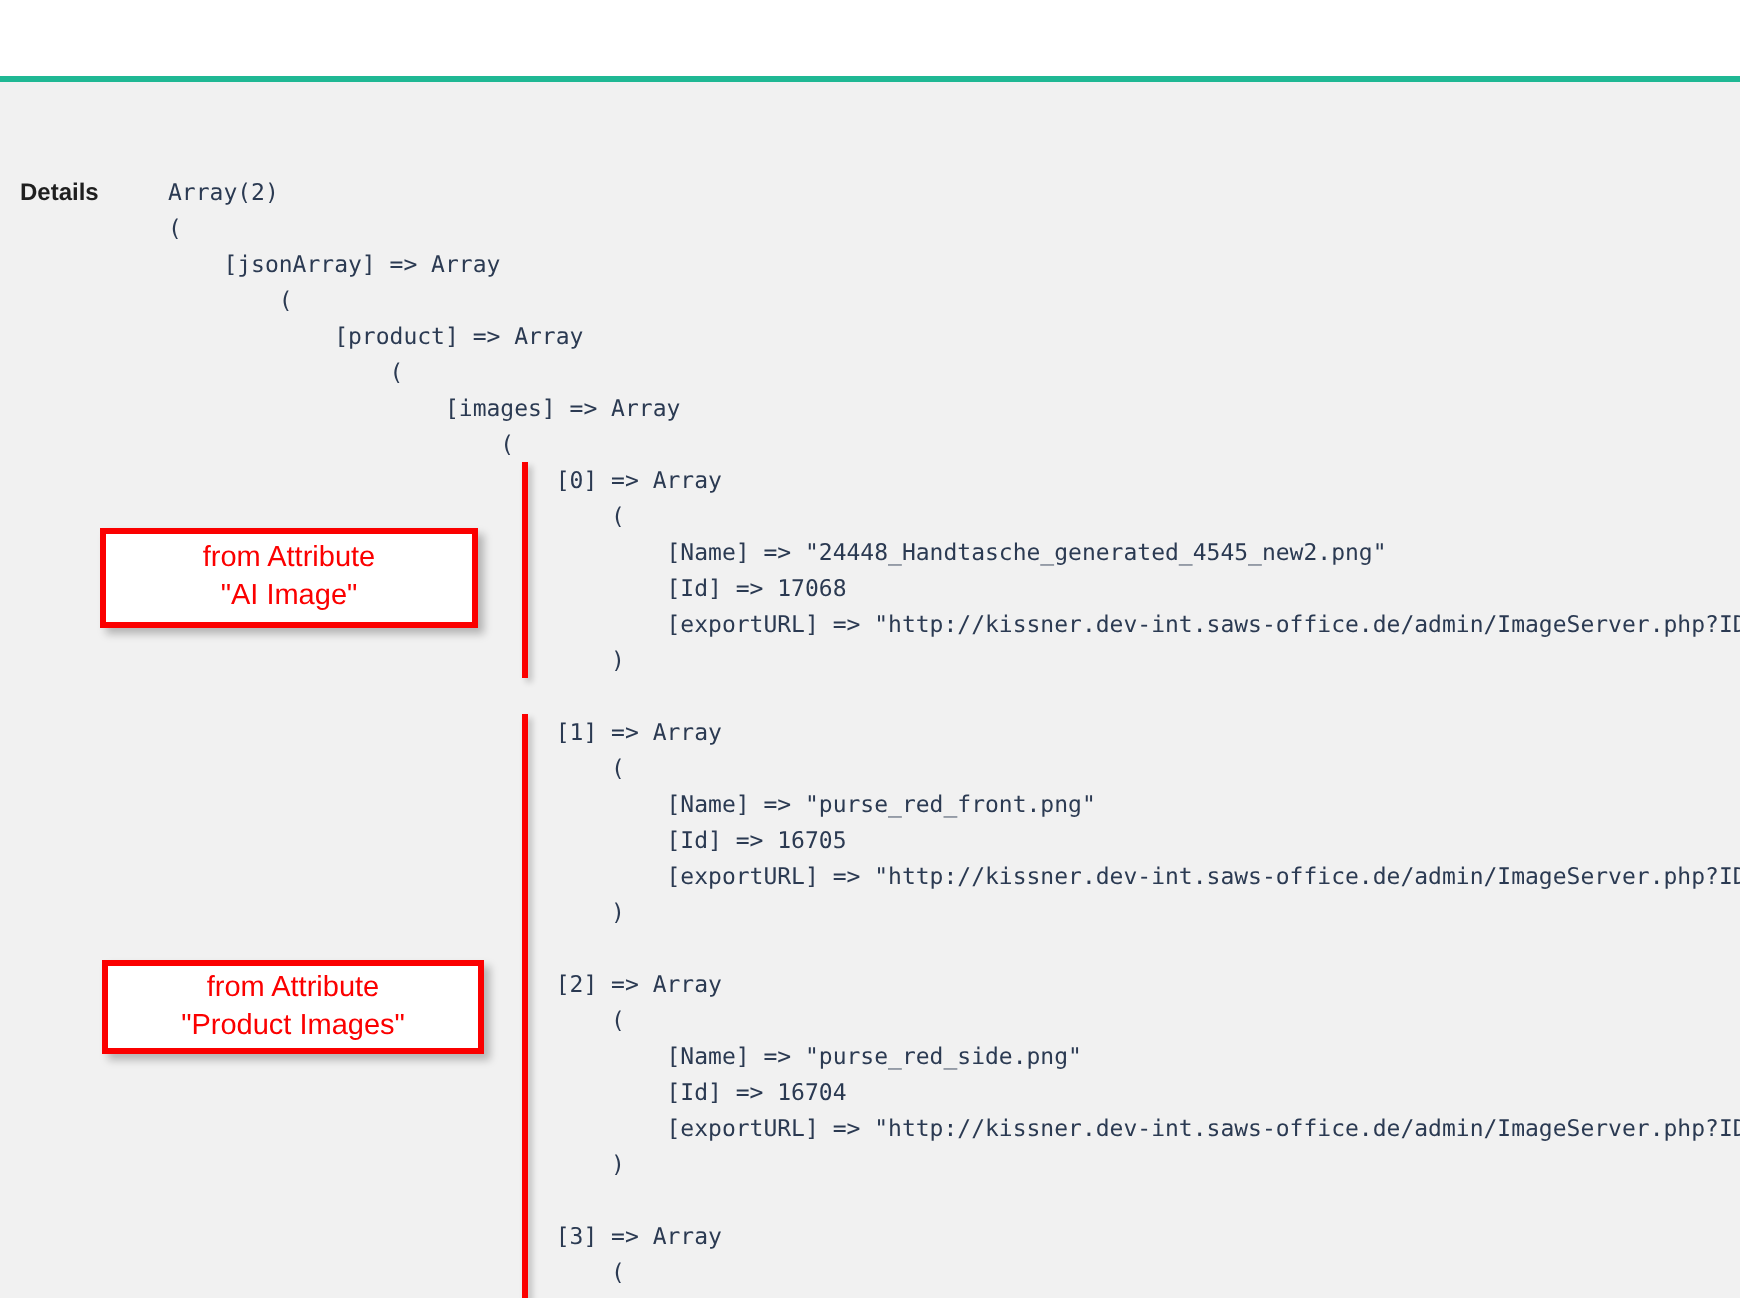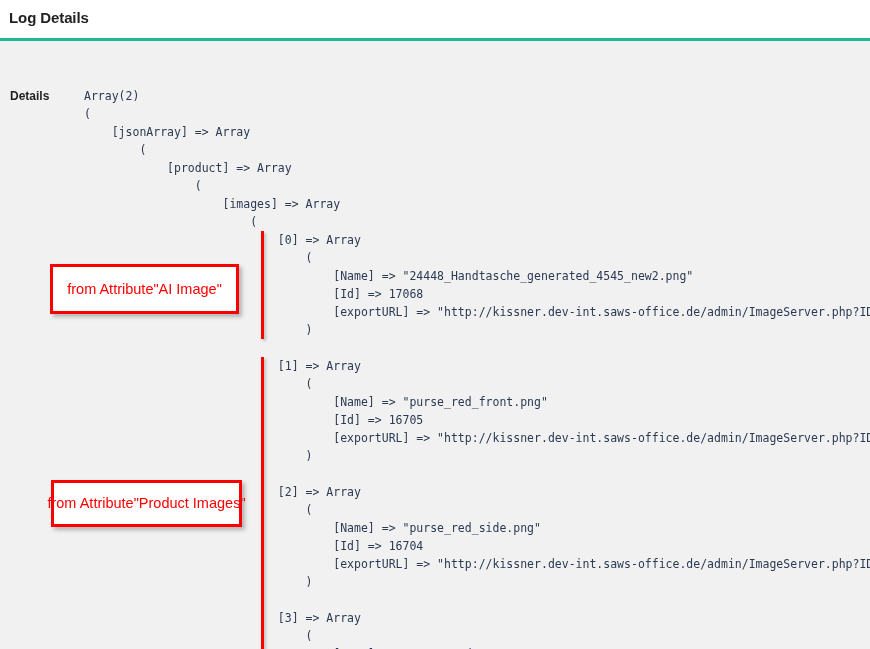--- a/index.html
+++ b/index.html
@@ -109,21 +109,21 @@
     position: absolute;
     background: #ffffff;
     border: 3px solid #fb0000;
     box-shadow: 3px 3px 4px rgba(0, 0, 0, 0.25);
     color: #fb0000;
     font-family: "Liberation Sans", sans-serif;
     font-size: 14.5px;
     line-height: 19px;
     text-align: center;
     display: flex;
-    flex-direction: row;
+    flex-direction: column;
     align-items: center;
     justify-content: center;
     box-sizing: border-box;
   }
   .callout-ai {
     left: 50px;
     top: 223px;
     width: 189px;
     height: 50px;
   }
@@ -136,23 +136,20 @@
   .callout-line {
     display: block;
     white-space: nowrap;
   }
 </style>
 </head>
 <body>
 
 <div class="page">
 
-  <div class="header">
-    <div class="header-title">Log Details</div>
-  </div>
   <div class="header-rule"></div>
 
   <div class="content">
 
     <div class="details-label">Details</div>
 
     <pre class="dump">Array(2)
 (
     [jsonArray] =&gt; Array
         (

